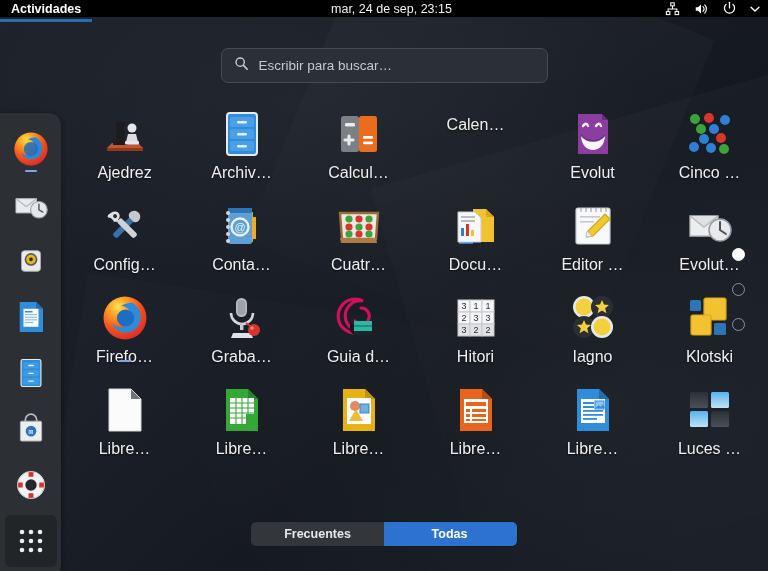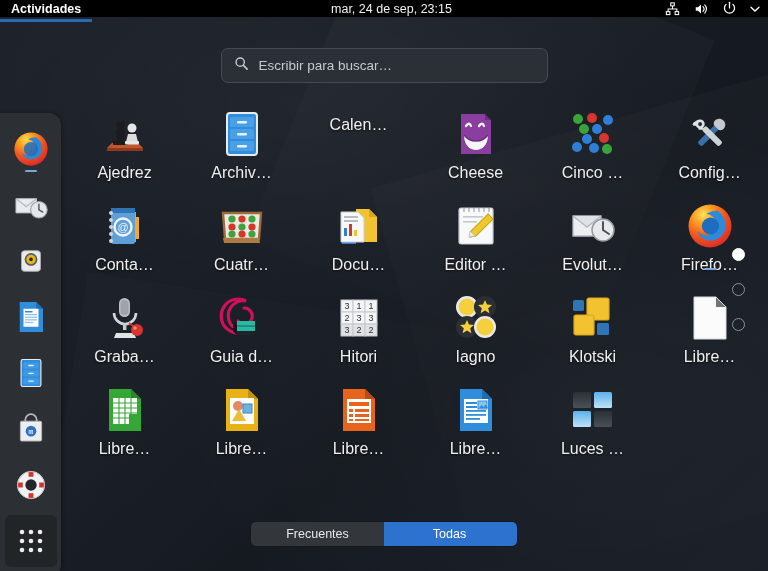--- a/index.html
+++ b/index.html
@@ -115,21 +115,21 @@
   .pdot.on { background:#ffffff; border-color:#ffffff; }
 
   
   #tabs {
     position:absolute; left:0; bottom:24px; width:768px;
     display:flex; justify-content:center; z-index: 10;
   }
   .tabgroup { display:flex; border-radius:6px; overflow:hidden; border:1px solid #15181c; }
   .tab {
     height:24px; min-width:133px; display:flex; align-items:center; justify-content:center;
-    font-size:12.5px; color:#e6e8ea; background:#33373c; padding:0 14px;
+    font-size:12.5px; color:#e6e8ea; background:#33373c; padding:0 14px;font-weight:bold;
   }
   .tab.sel { background:#2d72ce; color:#ffffff;padding-left:12px; }
 </style>
 </head>
 <body>
 
 <div id="screen">
   <div class="facet a"></div>
   <div class="facet b"></div>
   <div class="facet c"></div>
@@ -312,37 +312,50 @@
           <rect x="10" y="19" width="24" height="10" rx="1.6" fill="#4aa0e6"></rect>
           <rect x="10" y="31" width="24" height="10" rx="1.6" fill="#4aa0e6"></rect>
           <rect x="17" y="11" width="10" height="2.4" rx="1.2" fill="#e9f2fb"></rect>
           <rect x="17" y="23" width="10" height="2.4" rx="1.2" fill="#e9f2fb"></rect>
           <rect x="17" y="35" width="10" height="2.4" rx="1.2" fill="#e9f2fb"></rect>
         </svg>
       </div>
       <div class="caption">Archiv…</div>
     </div>
 
+    <div class="app">
+      <div class="icon-box">
+        <svg width="46" height="44" viewBox="0 0 46 44">
+          <rect x="5" y="4" width="18" height="36" rx="2.5" fill="#7c7f84"></rect>
+          <rect x="23" y="4" width="18" height="36" rx="2.5" fill="#ec6c1e"></rect>
+          <rect x="9" y="11" width="10" height="3.4" rx="1.2" fill="#e8eaec"></rect>
+          <path d="M13 24v8M9 28h8" stroke="#e8eaec" stroke-width="3.2" stroke-linecap="round"></path>
+          <rect x="27" y="24" width="10" height="2.8" rx="1.2" fill="#fff"></rect>
+          <rect x="27" y="29.5" width="10" height="2.8" rx="1.2" fill="#fff"></rect>
+        </svg>
+      </div>
+      <div class="caption">Calcul…</div>
+    </div>
 
     <div class="app">
       <div class="caption">Calen…</div>
     </div>
 
     <div class="app">
       <div class="icon-box">
         <svg width="40" height="46" viewBox="0 0 40 46">
           <path d="M5 3h24l6 6v34H5z" fill="#8a3fa0"></path>
           <path d="M29 3l6 6h-6z" fill="#enone"></path>
           <path d="M29 3l6 6h-6z" fill="#6d2e80"></path>
           <path d="M10 15c2-3 4-3 5 0M23 15c2-3 4-3 5 0" stroke="#f2f2f4" stroke-width="2.3" fill="none" stroke-linecap="round"></path>
           <path d="M8 24c6 8 18 8 24 0 0 10-6 15-12 15S8 34 8 24z" fill="#f6f6f8"></path>
           <path d="M8 24c6 8 18 8 24 0" fill="none" stroke="#6d2e80" stroke-width="1.4"></path>
         </svg>
       </div>
-      <div class="caption">Cheese</div>
+      <div class="caption">Evolut</div>
     </div>
 
     <div class="app">
       <div class="icon-box">
         <svg width="46" height="44" viewBox="0 0 46 44">
           <circle cx="8" cy="7" r="5" fill="#3aa43a"></circle>
           <circle cx="22" cy="6" r="5" fill="#d7352e"></circle>
           <circle cx="38" cy="8" r="5" fill="#2f7fd6"></circle>
           <circle cx="14" cy="17" r="5" fill="#3aa43a"></circle>
           <circle cx="27" cy="17" r="5" fill="#2f7fd6"></circle>

